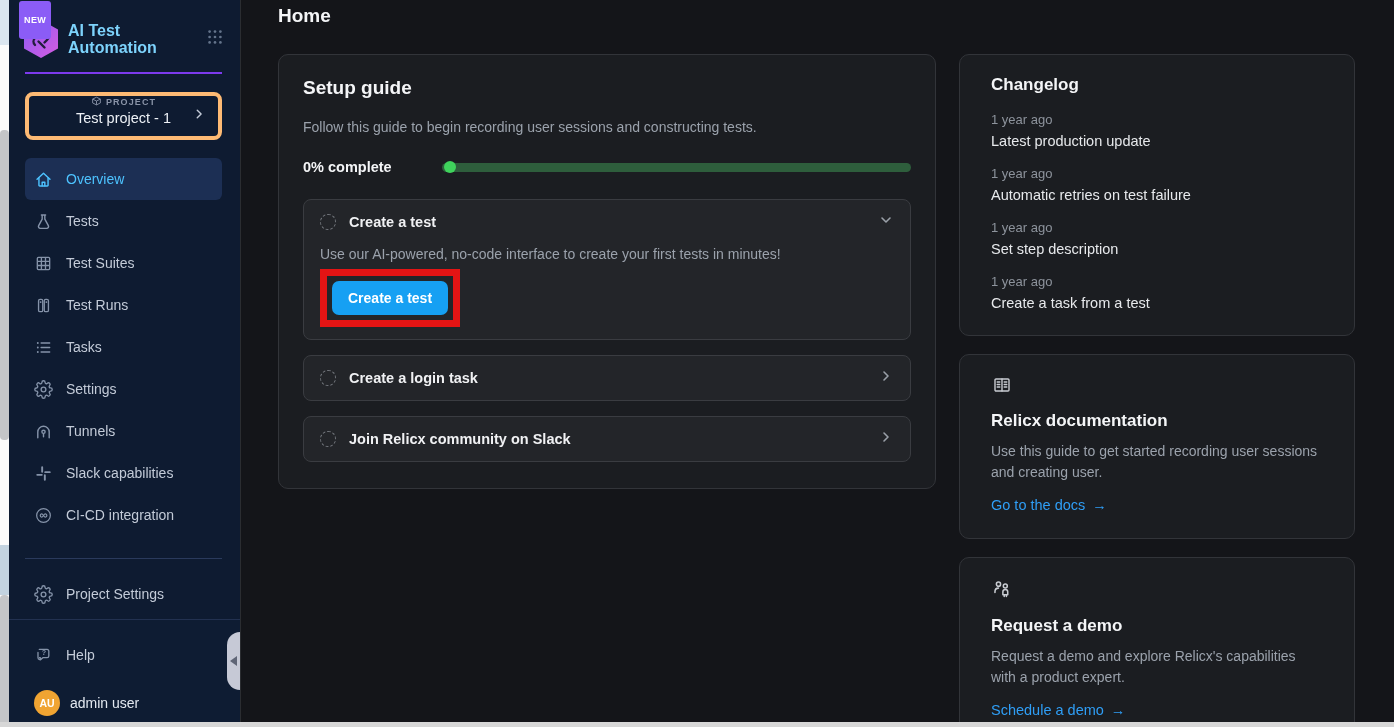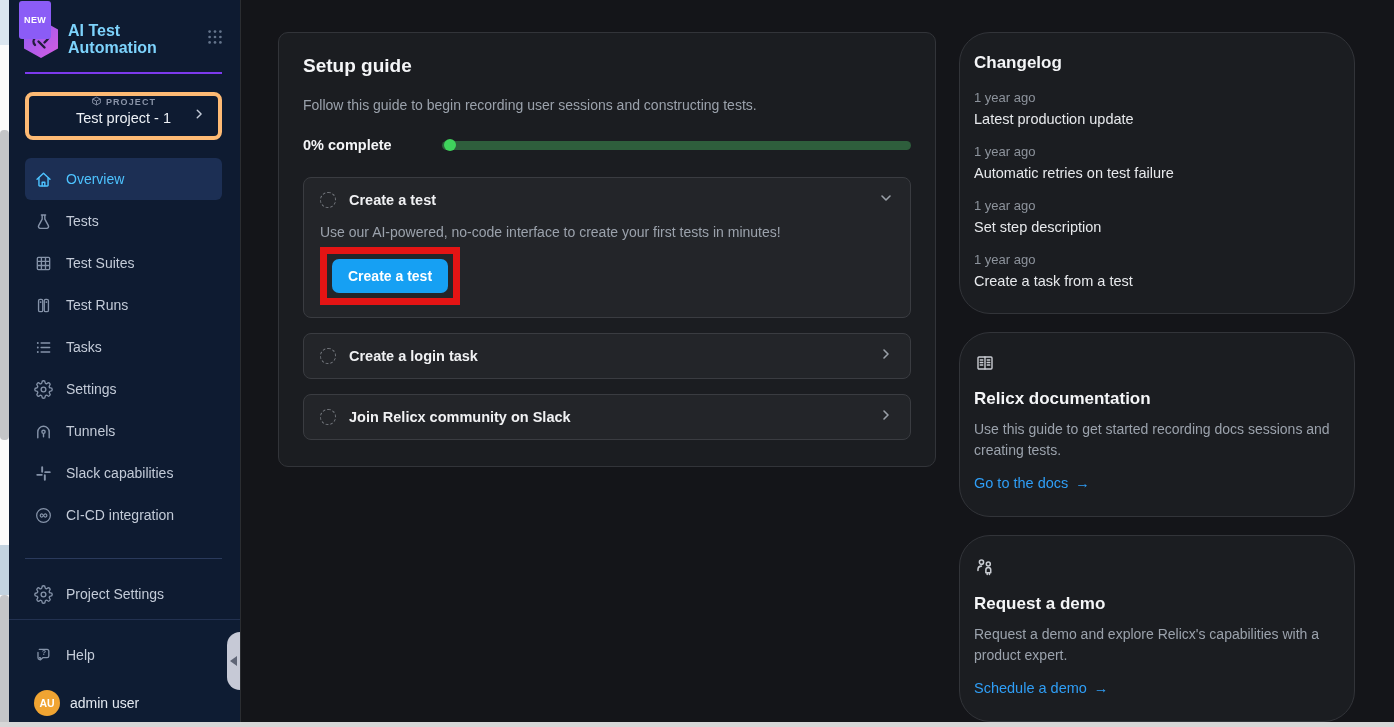--- a/index.html
+++ b/index.html
@@ -73,21 +73,21 @@
   .dashed-circle { width:16px; height:16px; border:1.6px dashed #75797f; border-radius:50%; margin-right:13px; flex:none; }
   .step-title { font-size:14.5px; font-weight:bold; color:#f0f1f3; flex:1; }
   .step-chevron { color:#9aa0a8; }
   .step-body { padding:2px 16px 12px; }
   .step-desc { font-size:14px; color:#9ba2ac; }
   .annotation-box { display:inline-block; border:7px solid #e41414; padding:5px; margin-top:7px; }
   .primary-btn { background:#16a0f3; color:#fff; font-size:14px; font-weight:bold; border:none; border-radius:7px;
     padding:9px 16px; cursor:pointer; font-family:inherit; }
 
   .right-col { flex:1; display:flex; flex-direction:column; gap:18px; }
-  .side-card { padding:20px 14px 24px;border-radius:31px; }
+  .side-card { padding:20px 31px 24px; }
   .cl-title-h { font-size:17px; font-weight:bold; color:#f4f5f7; }
   .cl-entry { margin-top:17px; }
   .cl-time { font-size:13px; color:#8d939c; }
   .cl-text { font-size:14.5px; color:#e7e9ec; margin-top:6px; }
 
   .info-icon { color:#c9ccd2; }
   .info-title { font-size:17px; font-weight:bold; color:#f4f5f7; margin-top:12px; }
   .info-desc { font-size:14px; color:#9ba2ac; margin-top:10px; line-height:1.5; }
   .info-link { display:inline-flex; align-items:center; gap:7px; margin-top:14px; color:#2f9ef6; font-size:14.5px; font-weight:500; cursor:pointer; }
   .demo-card { min-height:185px; }
@@ -249,20 +249,21 @@
         <span class="user-name">admin user</span>
       </div>
     </div>
 
     <div class="collapse-handle">
       <span class="tri-left"></span>
     </div>
   </aside>
 
   <main>
+    <h1>Home</h1>
 
     <div class="content">
 
       <section class="card setup-card">
         <div class="setup-title">Setup guide</div>
         <div class="setup-desc">Follow this guide to begin recording user sessions and constructing tests.</div>
 
         <div class="progress-row">
           <span class="progress-label">0% complete</span>
           <div class="progress-track">
@@ -341,21 +342,21 @@
 
         <section class="card side-card">
           <span class="info-icon">
             <svg width="22" height="20" viewBox="0 0 20 20" fill="none" stroke="currentColor" stroke-width="1.4" stroke-linecap="round">
               <rect x="3" y="4" width="14" height="12" rx="1"></rect>
                 <path d="M10 4v12"></path>
               <path d="M5.2 7h2.6M5.2 9.5h2.6M5.2 12h2.6M12.2 7h2.6M12.2 9.5h2.6M12.2 12h2.6"></path>
             </svg>
           </span>
           <div class="info-title">Relicx documentation</div>
-          <div class="info-desc">Use this guide to get started recording docs sessions and creating tests.</div>
+          <div class="info-desc">Use this guide to get started recording user sessions and creating user.</div>
           <a class="info-link">
             <span>Go to the docs</span>
             <span>→</span>
           </a>
         </section>
 
         <section class="card side-card demo-card">
           <span class="info-icon">
             <svg width="22" height="22" viewBox="0 0 20 20" fill="none" stroke="currentColor" stroke-width="1.4" stroke-linecap="round" stroke-linejoin="round">
               <circle cx="6.8" cy="5.6" r="1.9"></circle>

